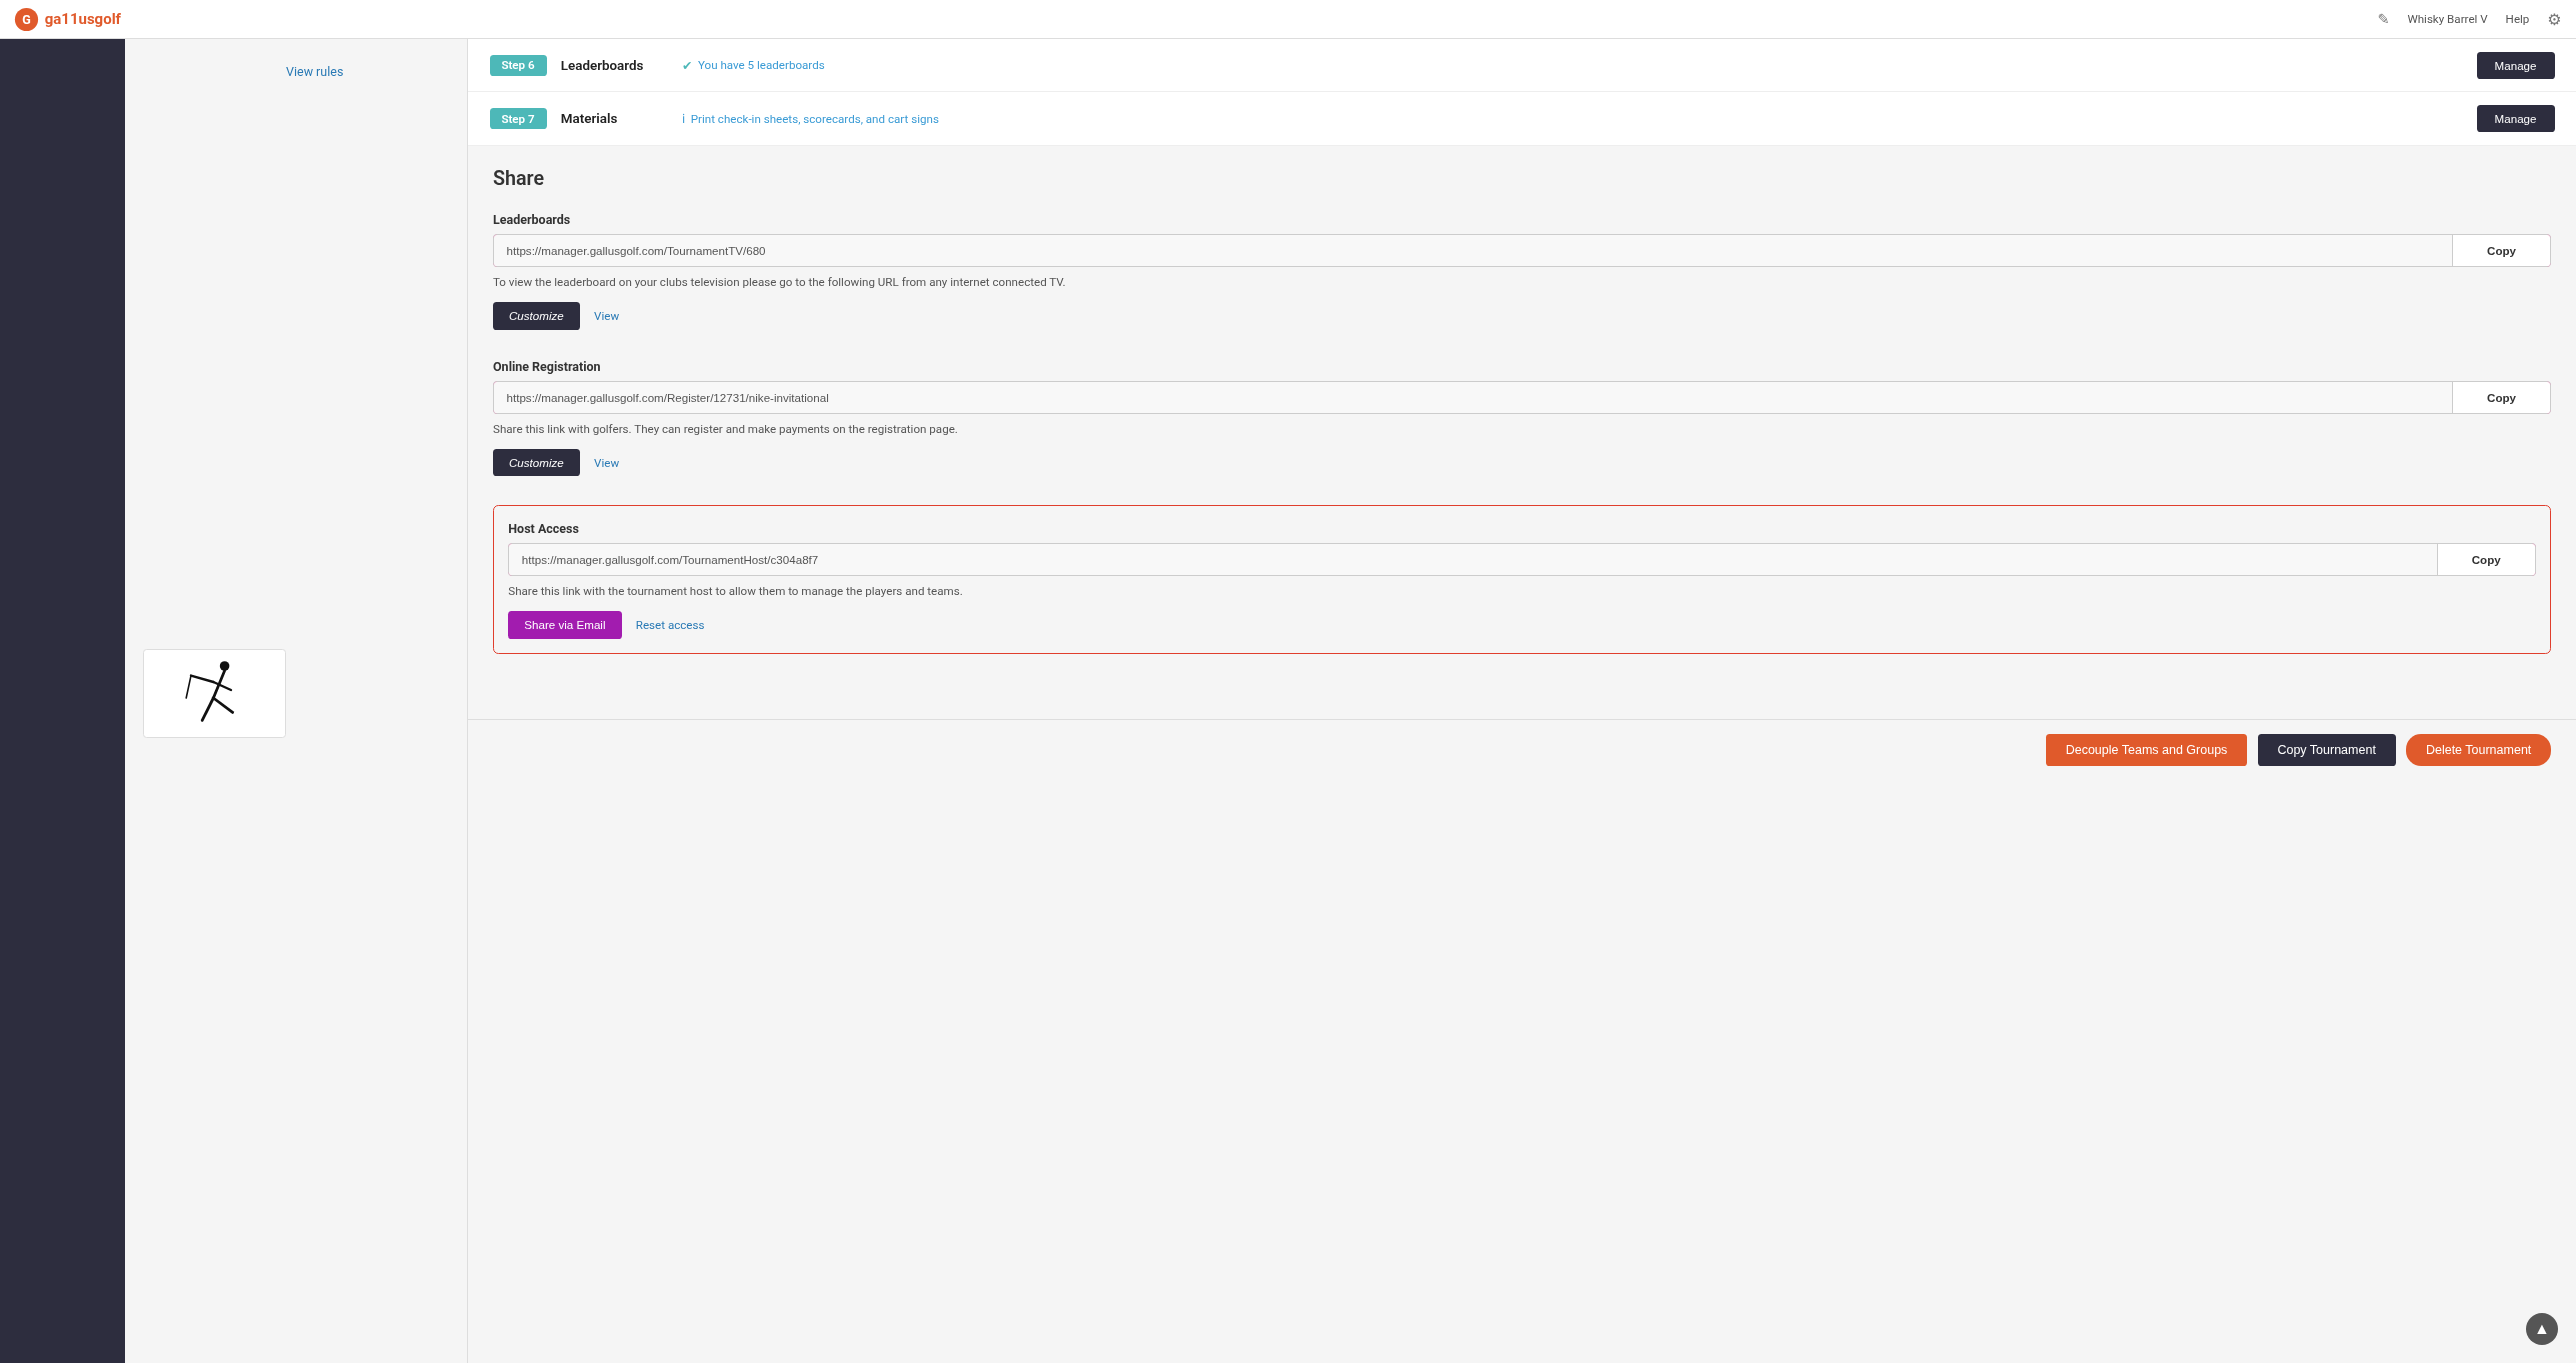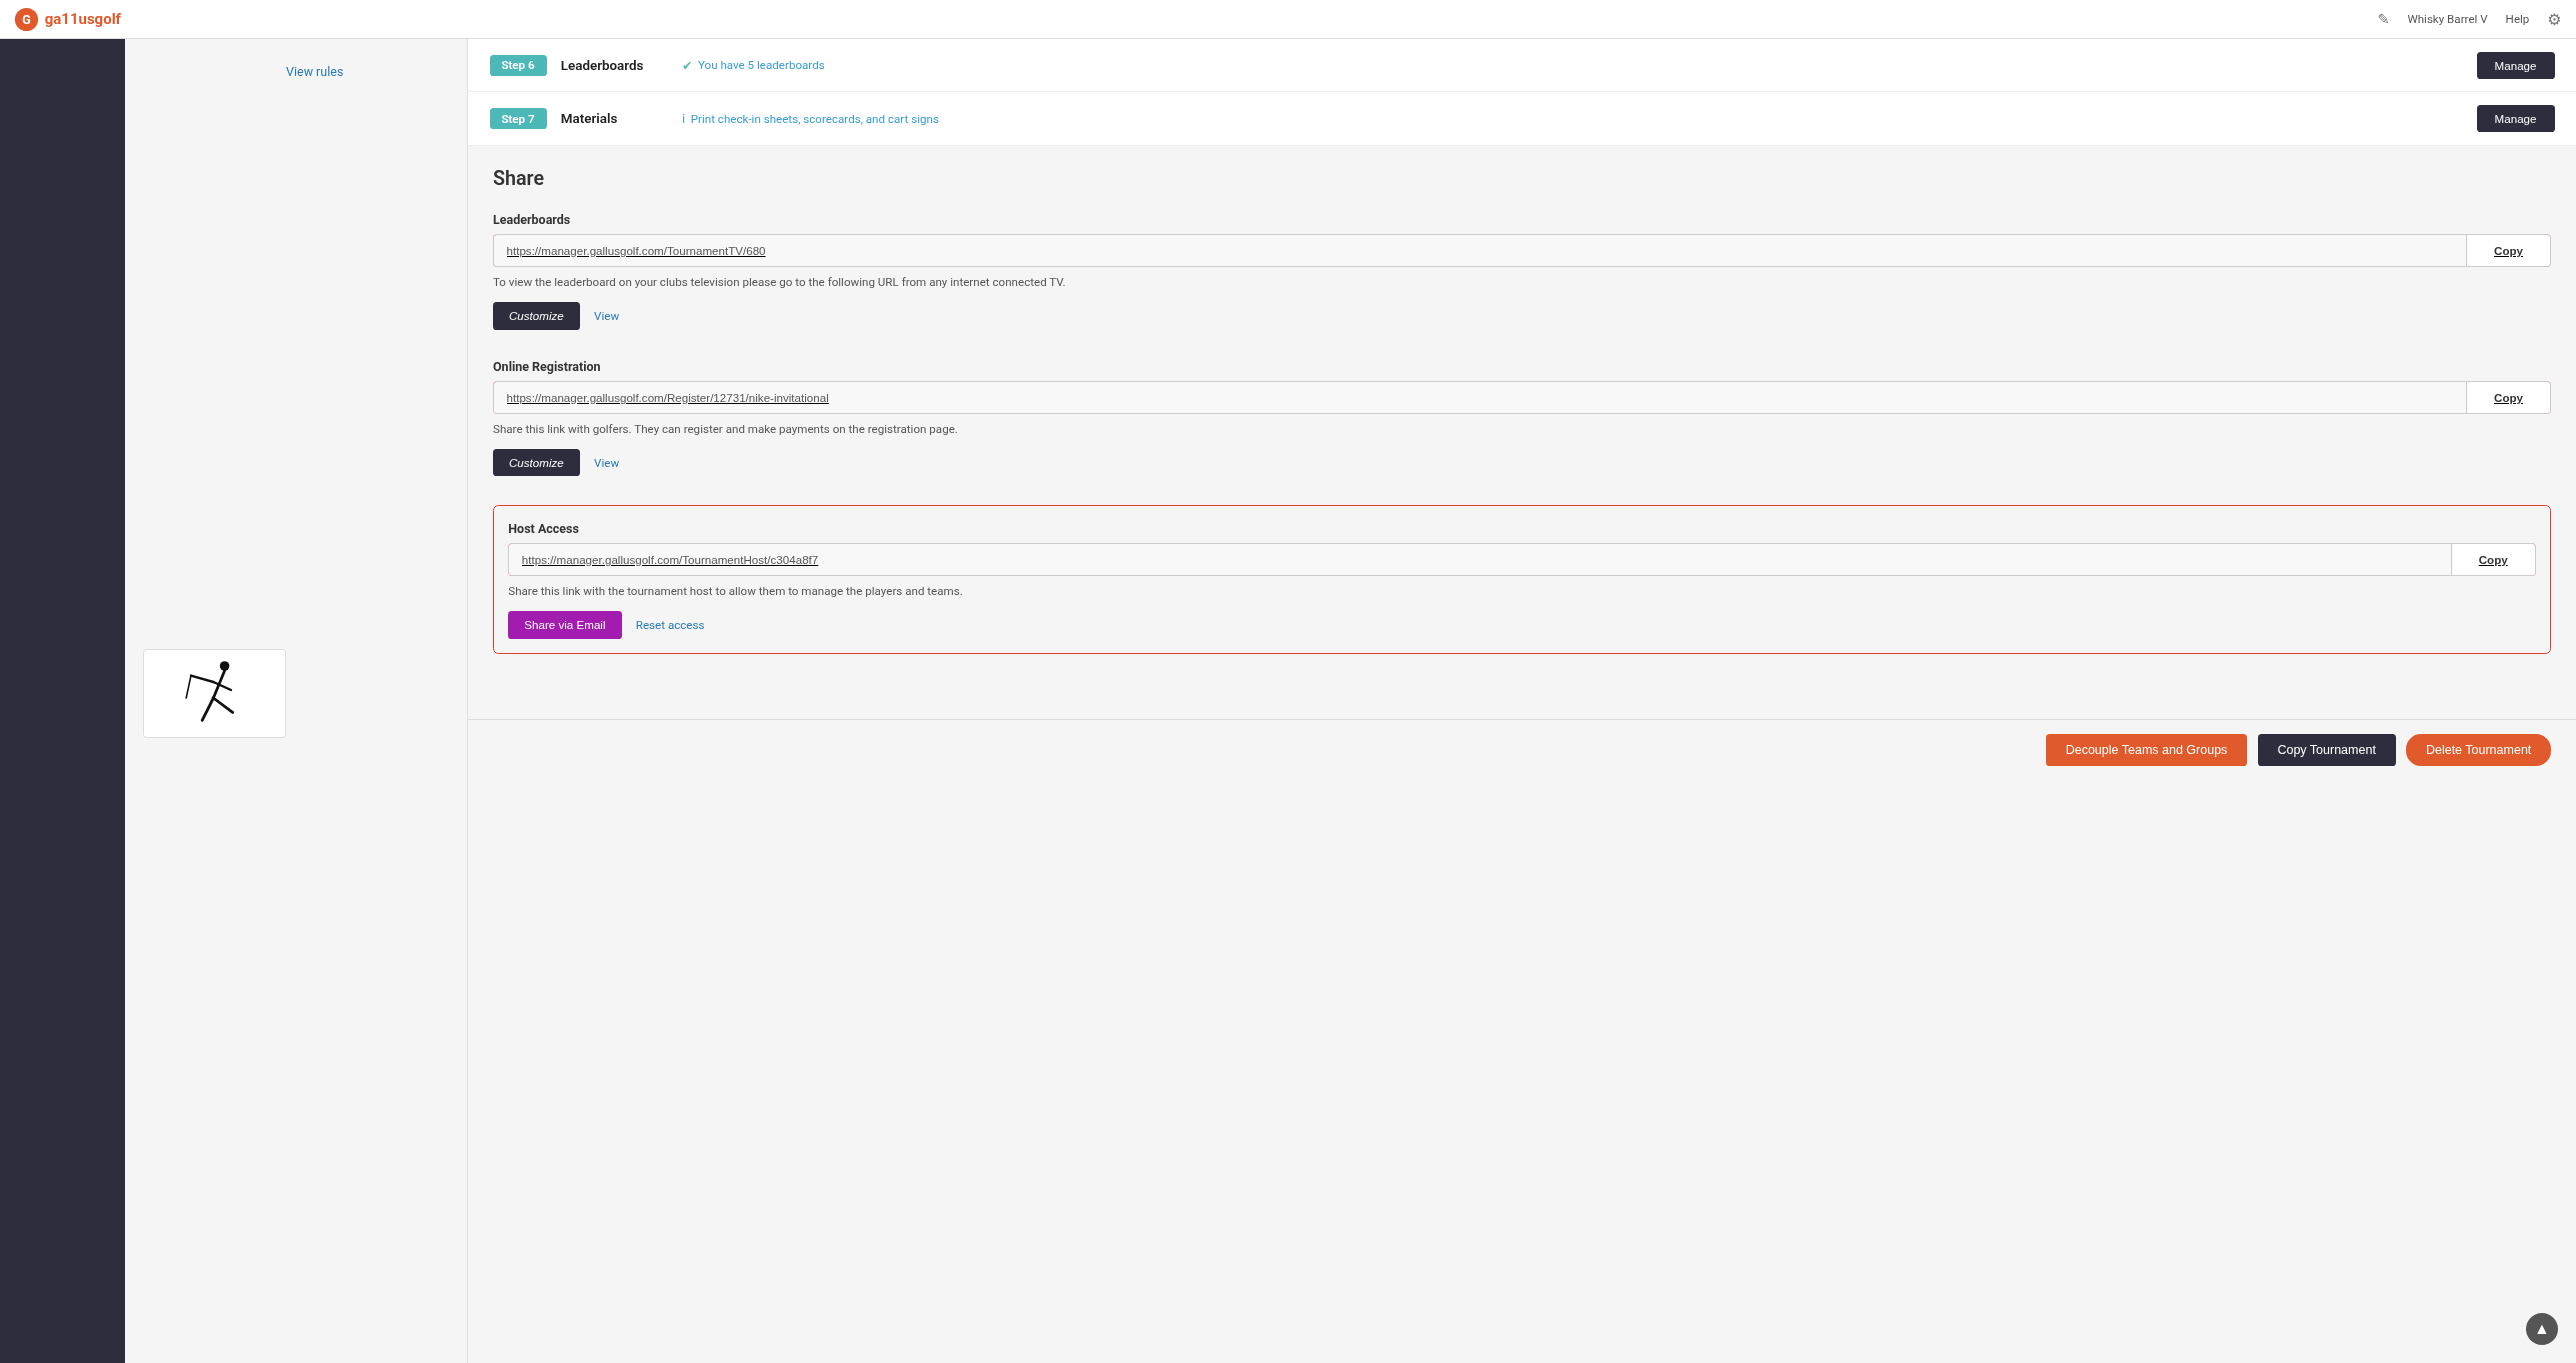--- a/index.html
+++ b/index.html
@@ -190,38 +190,37 @@
     }
 
     .url-row {
       display: flex;
       align-items: stretch;
       border: 0.9px solid #ccc;
       border-radius: 3.6px;
       overflow: hidden;
       background: #ec4899;
       margin-bottom: 7.2px;
-      text-decoration: underline;
     }
 
     .url-input {
       flex: 1;
       padding: 9px 12.5px;
       font-size: 11.6px;
       color: #555;
       background: #f8f8f8;
       border: none;
       outline: none;
     }
 
     .copy-btn {
       background: #fff;
       border: none;
       border-left: 0.9px solid #ccc;
-      padding: 9px 27px;
+      padding: 9px 34px;
       font-size: 11.6px;
       font-weight: 600;
       color: #333;
       cursor: pointer;
       white-space: nowrap;
     }
 
     .share-description {
       font-size: 11.6px;
       color: #555;

